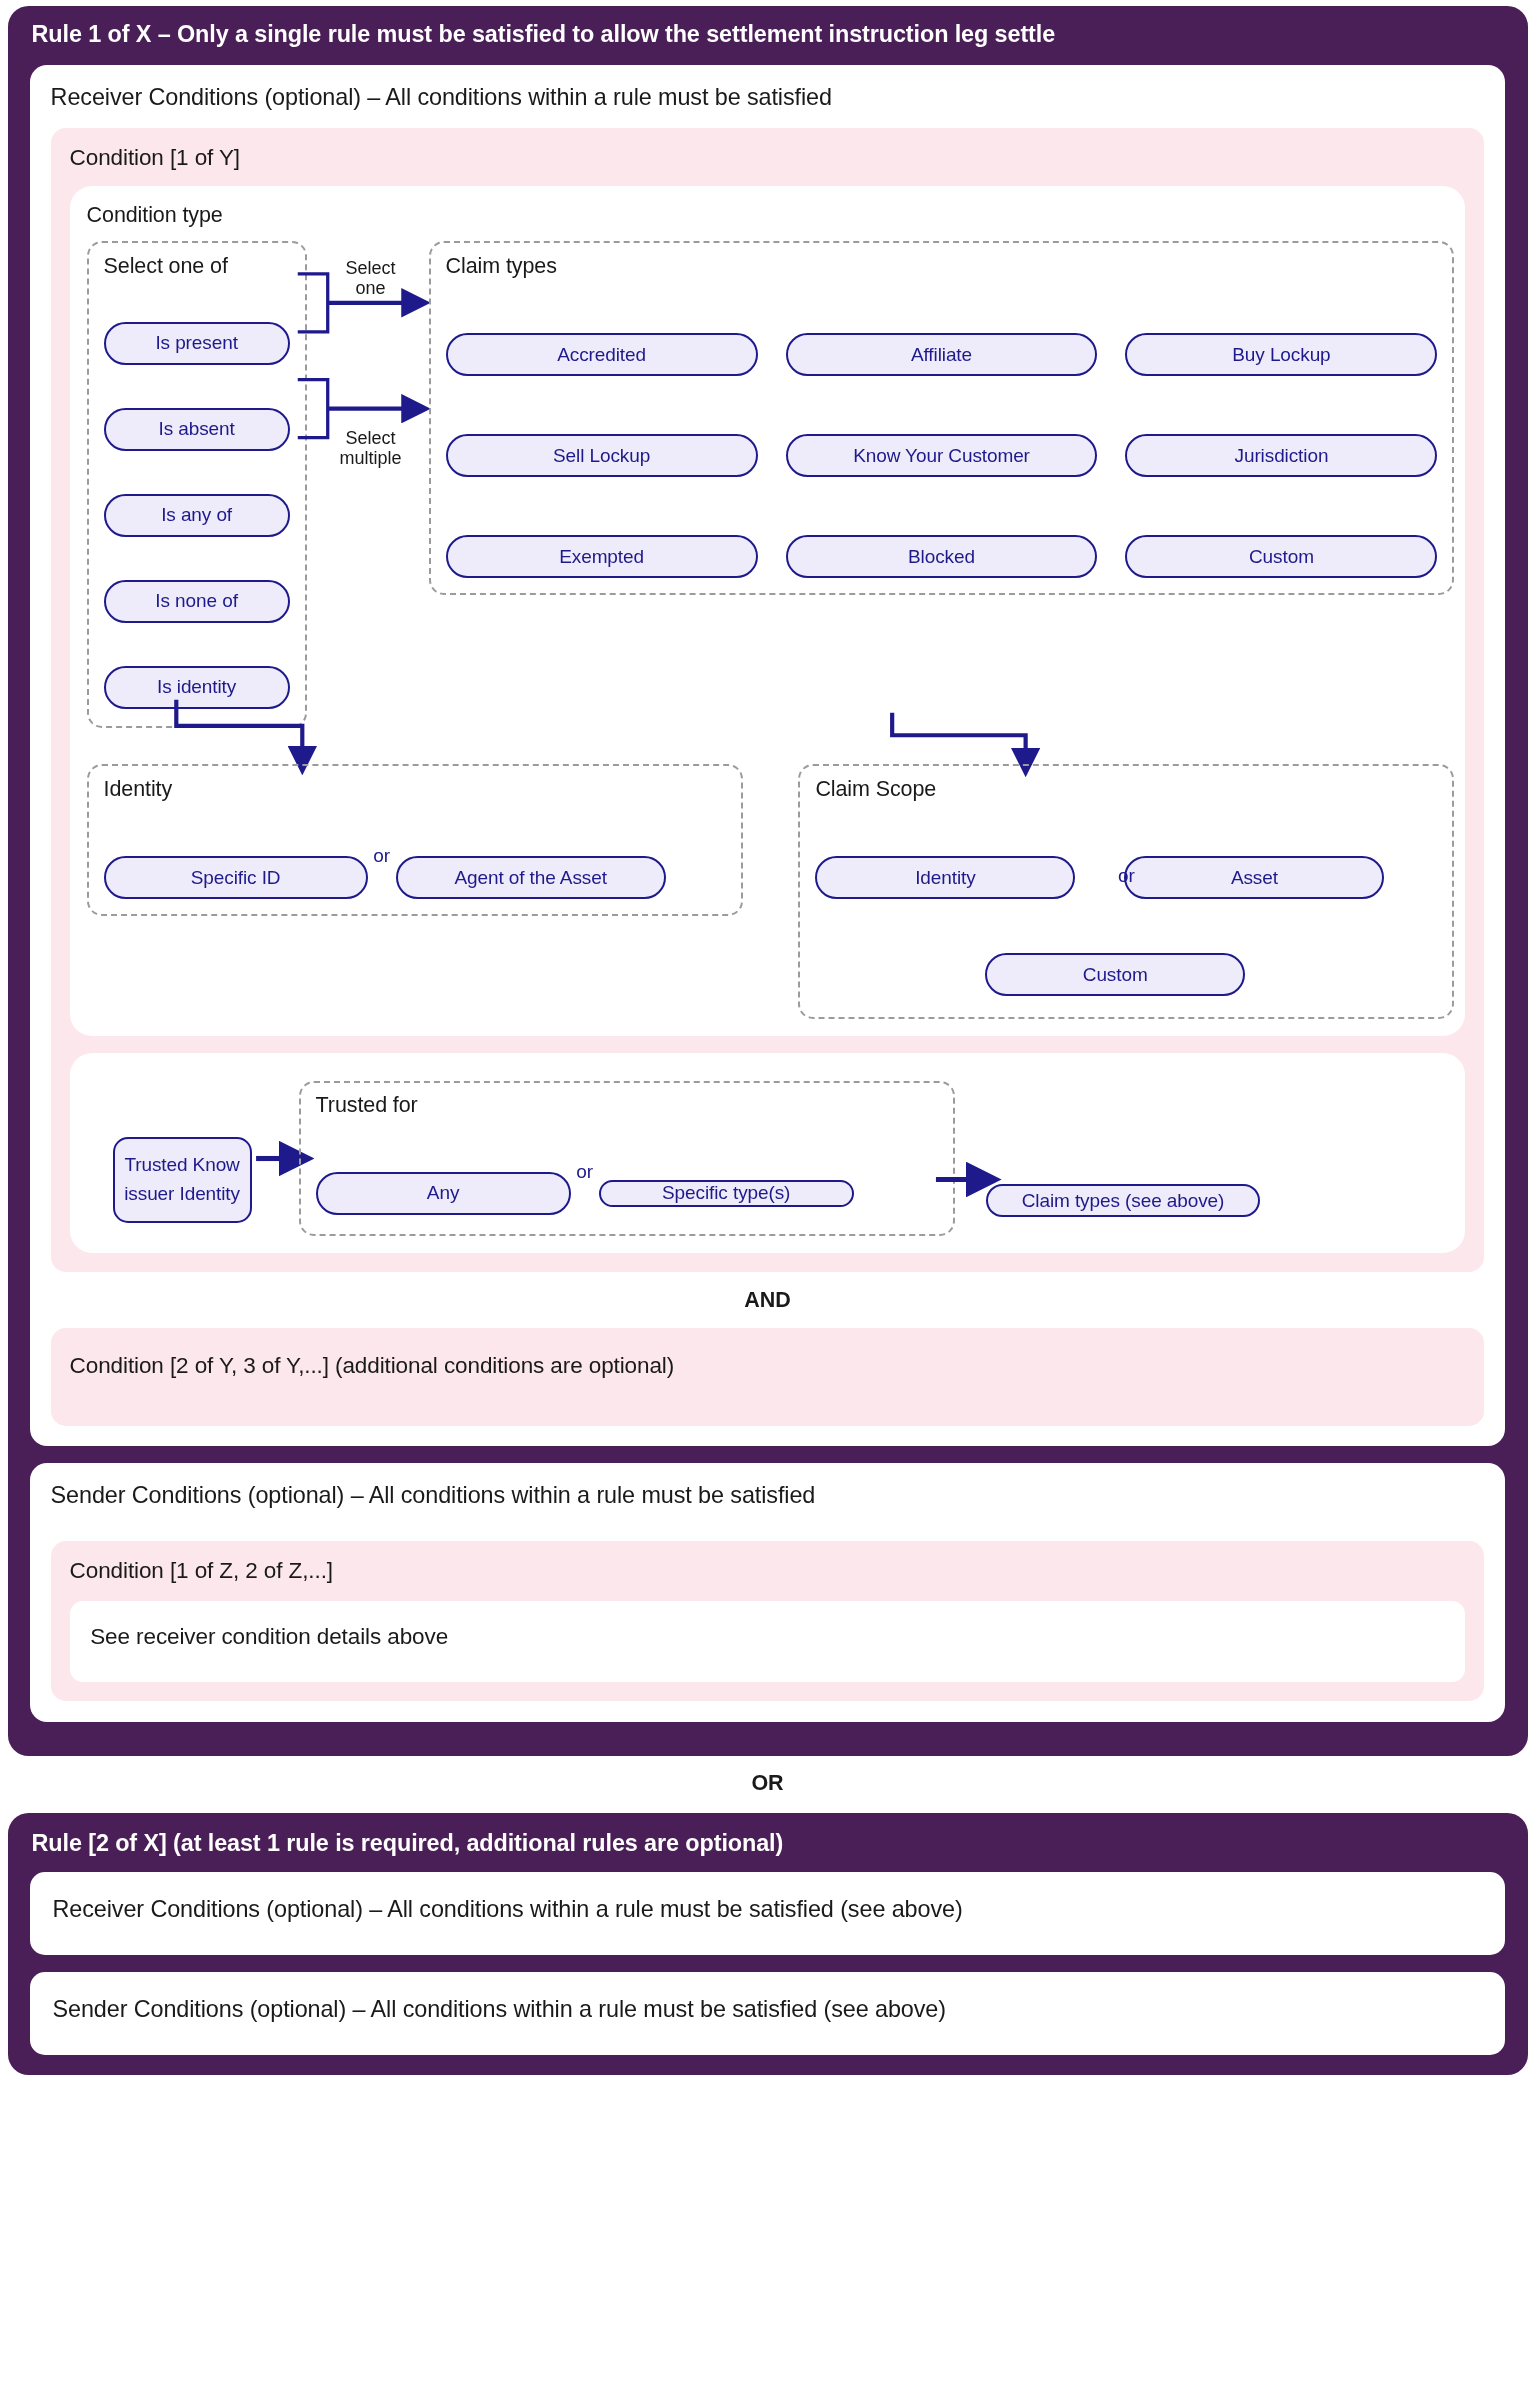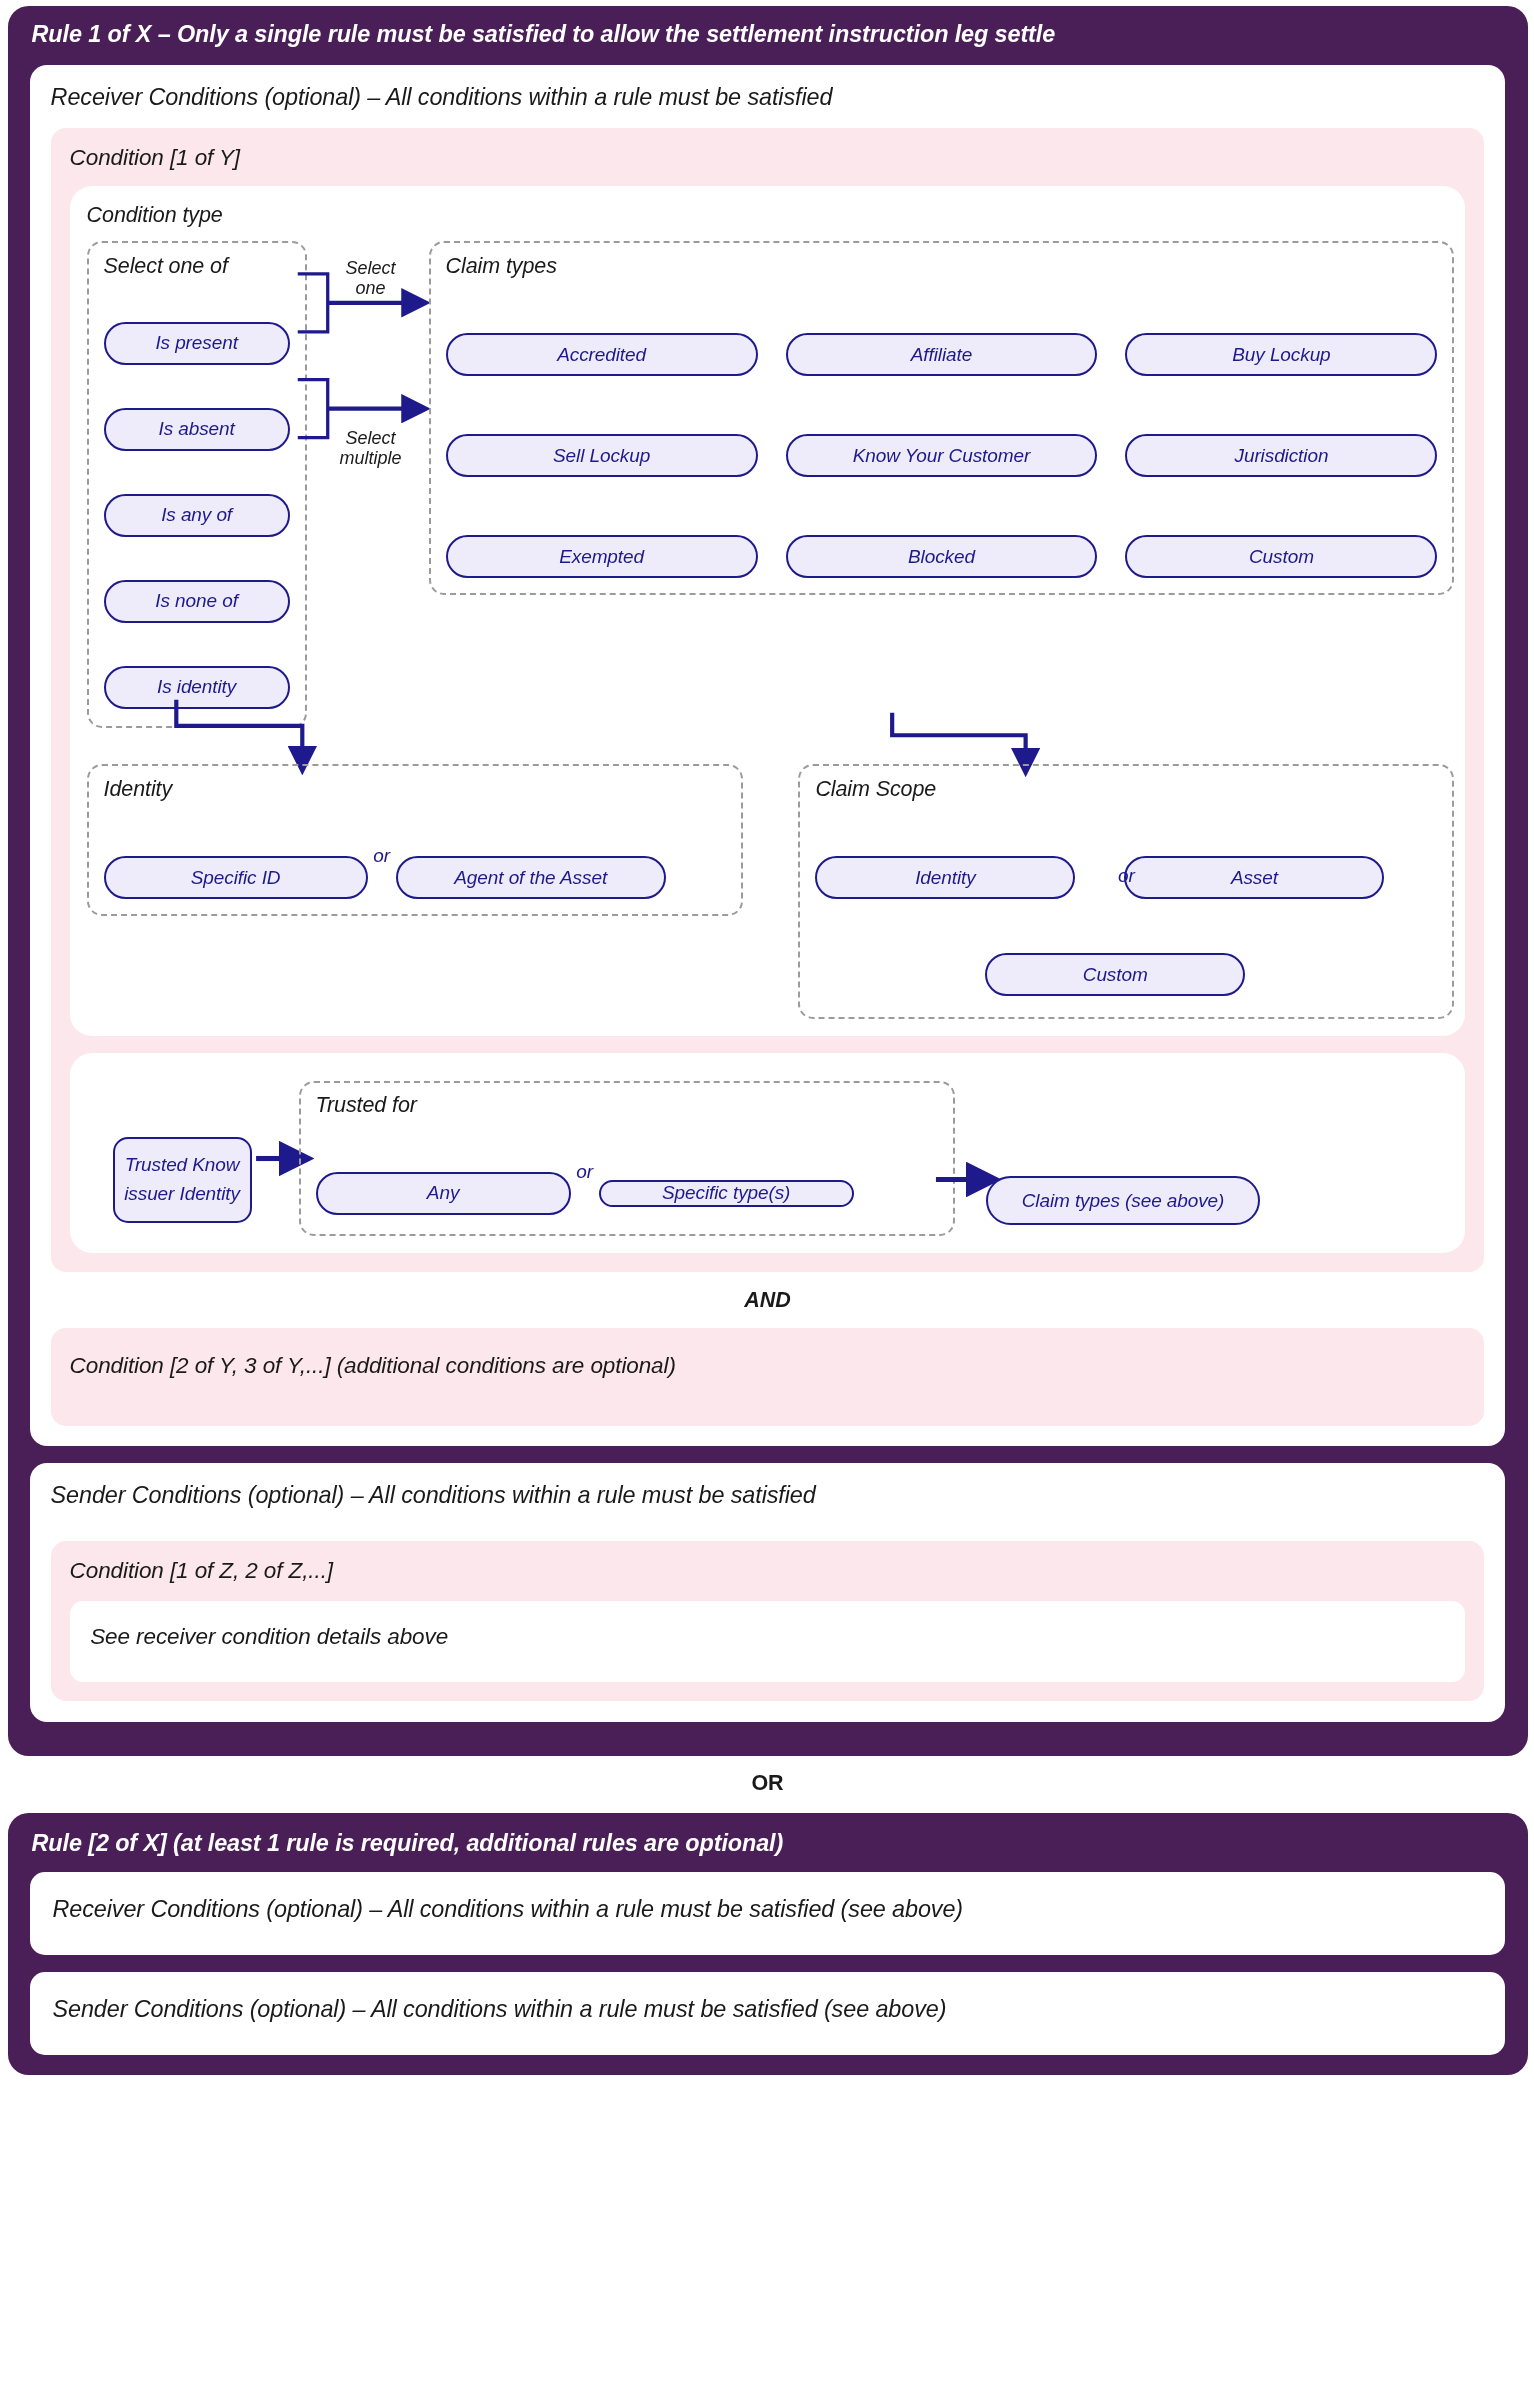--- a/index.html
+++ b/index.html
@@ -14,21 +14,20 @@
     color: #1a1a1a;
     -webkit-font-smoothing: antialiased;
   }
 
   
   .rule-card {
     background: #4a1f57;
     border-radius: 20.6px;
     padding: 0;
     position: relative;
-    font-style: italic;
   }
   #rule-1-card { margin: 5.6px 7.5px 0 7.5px; padding-bottom: 17px; }
   #rule-2-card { margin: 0 7.5px 13px 7.5px; padding-bottom: 20.6px; }
 
   .rule-title {
     color: #ffffff;
     font-size: 23.4px;
     font-weight: bold;
     padding: 15px 24px 17px 24px;
     letter-spacing: -0.1px;
@@ -241,21 +240,21 @@
     padding: 9.4px 15px 19px 15px;
   }
   .trusted-inner-row {
     display: flex;
     align-items: center;
     margin-top: 7.5px;
   }
   #pill-any { width: 255px; height: 43px; }
   #pill-specific-types { width: 255px; height: 27px; }
   #pill-claim-types-see-above {
-    width: 274px; height: 49px; flex: 0 0 274px;
+    width: 274px; height: 33px; flex: 0 0 274px;
   }
 
   
   .arrow-svg { display: block; overflow: visible; }
 
   
   .and-row, .or-row {
     text-align: center;
     font-size: 21.5px;
     font-weight: bold;

